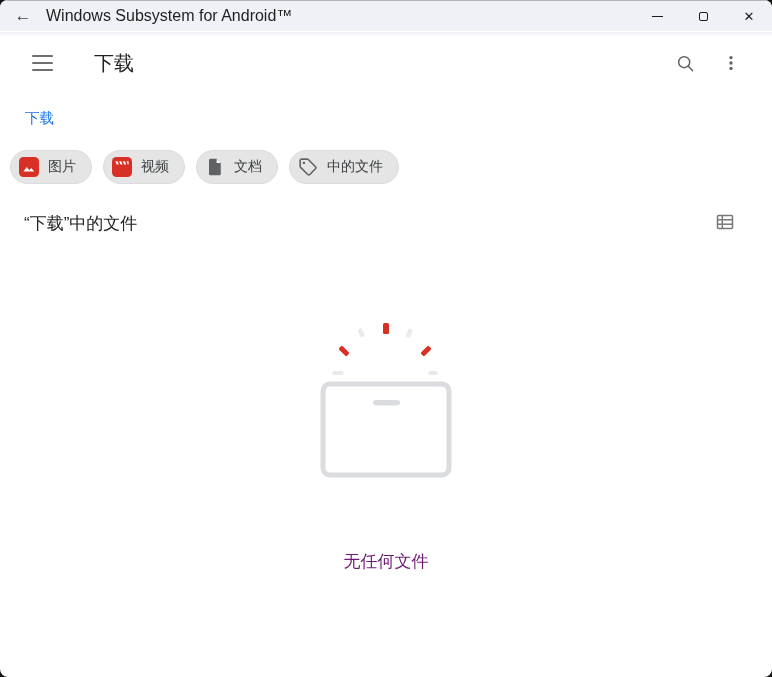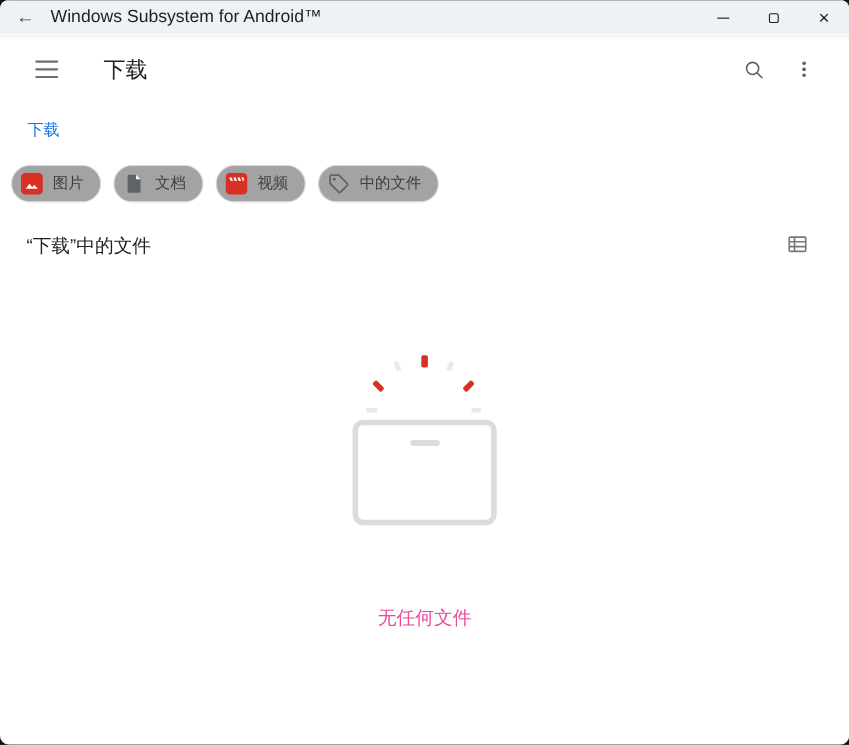--- a/index.html
+++ b/index.html
@@ -33,31 +33,31 @@
   .hamburger span { display:block; width:21px; height:2.2px; background:#6f6f6f; border-radius:1px; }
   .app-title { position:absolute; left:94px; top:50px; font-size:20px; color:#202124; }
   .icon-btn { position:absolute; cursor:pointer; display:flex; align-items:center; justify-content:center; }
   .search-btn { left:672px; top:50px; width:26px; height:26px; }
   .more-btn  { left:719px; top:50px; width:24px; height:26px; }
   
   .breadcrumb { position:absolute; left:25px; top:109px; font-size:14.5px; color:#1a73e8; cursor:pointer; }
   
   .chips { position:absolute; left:10px; top:150px; display:flex; gap:11px; }
   .chip { height:34px; display:flex; align-items:center; gap:9px;
-    border:1px solid #dadce0; border-radius:17px; background:#a3a3a3;
+    border:1px solid #dadce0; border-radius:17px; background:#e5e5e5;
     padding:0 15px 0 8px; cursor:pointer; }
   .chip-label { font-size:14px; color:#3c4043; white-space:nowrap; }
   .chip svg { display:block; }
   
   .section-label { position:absolute; left:24px; top:212px; font-size:17px; color:#202124; }
   .view-toggle { left:712px; top:209px; width:26px; height:26px; }
   
   .empty-illustration { position:absolute; left:310px; top:315px; }
   .empty-message { position:absolute; left:0; top:550px; width:100%;
-    text-align:center; font-size:17px; color:#ec4899; }
+    text-align:center; font-size:17px; color:#701a75; }
 </style>
 </head>
 <body>
 
 <div class="window">
 
   <div class="titlebar">
     <div class="back-btn">
       <span>←</span>
     </div>
@@ -106,32 +106,32 @@
       <svg width="20" height="20" viewBox="0 0 20 20">
         <rect x="0" y="0" width="20" height="20" rx="4.5" fill="#d93025"></rect>
         <path d="M4.4 14.6l3.4-4.6 2.5 3.2 1.8-2.3 3.3 3.7z" fill="#fff"></path>
       </svg>
       <span class="chip-label">图片</span>
     </div>
 
 
     <div class="chip">
       <svg width="20" height="20" viewBox="0 0 20 20">
+        <rect x="0" y="0" width="20" height="20" rx="4.5" fill="#d93025"></rect>
+        <path d="M3.4 4.3h2.1l1.3 3.2H4.7zM7.1 4.3h2.1l1.3 3.2H8.4zM10.8 4.3h2.1l1.3 3.2h-2.1zM14.5 4.3h2.1v3.2h-.8z" fill="#fff"></path>
+      </svg>
+      <span class="chip-label">视频</span>
+    </div>
+
+    <div class="chip">
+      <svg width="20" height="20" viewBox="0 0 20 20">
         <path d="M5.4 1.8h6.3l4.1 4.1v11a1.4 1.4 0 0 1-1.4 1.4H5.4A1.4 1.4 0 0 1 4 16.9V3.2a1.4 1.4 0 0 1 1.4-1.4z" fill="#5f6368"></path>
         <path d="M11.7 1.8l4.1 4.1h-4.1z" fill="#fff"></path>
       </svg>
       <span class="chip-label">文档</span>
-    </div>
-
-    <div class="chip">
-      <svg width="20" height="20" viewBox="0 0 20 20">
-        <rect x="0" y="0" width="20" height="20" rx="4.5" fill="#d93025"></rect>
-        <path d="M3.4 4.3h2.1l1.3 3.2H4.7zM7.1 4.3h2.1l1.3 3.2H8.4zM10.8 4.3h2.1l1.3 3.2h-2.1zM14.5 4.3h2.1v3.2h-.8z" fill="#fff"></path>
-      </svg>
-      <span class="chip-label">视频</span>
     </div>
 
     <div class="chip">
       <svg width="20" height="20" viewBox="0 0 20 20">
         <path d="M17.5 9.7L10.3 2.5c-.26-.26-.62-.4-1-.4H3.6c-.8 0-1.45.65-1.45 1.45V9.3c0 .38.15.74.42 1l7.2 7.2c.55.55 1.45.55 2 0l5.7-5.7c.56-.56.56-1.52.03-2.1z" fill="none" stroke="#5f6368" stroke-width="1.6" stroke-linejoin="round"></path>
         <circle cx="5.9" cy="5.9" r="1.2" fill="#5f6368"></circle>
       </svg>
       <span class="chip-label">中的文件</span>
     </div>
 

